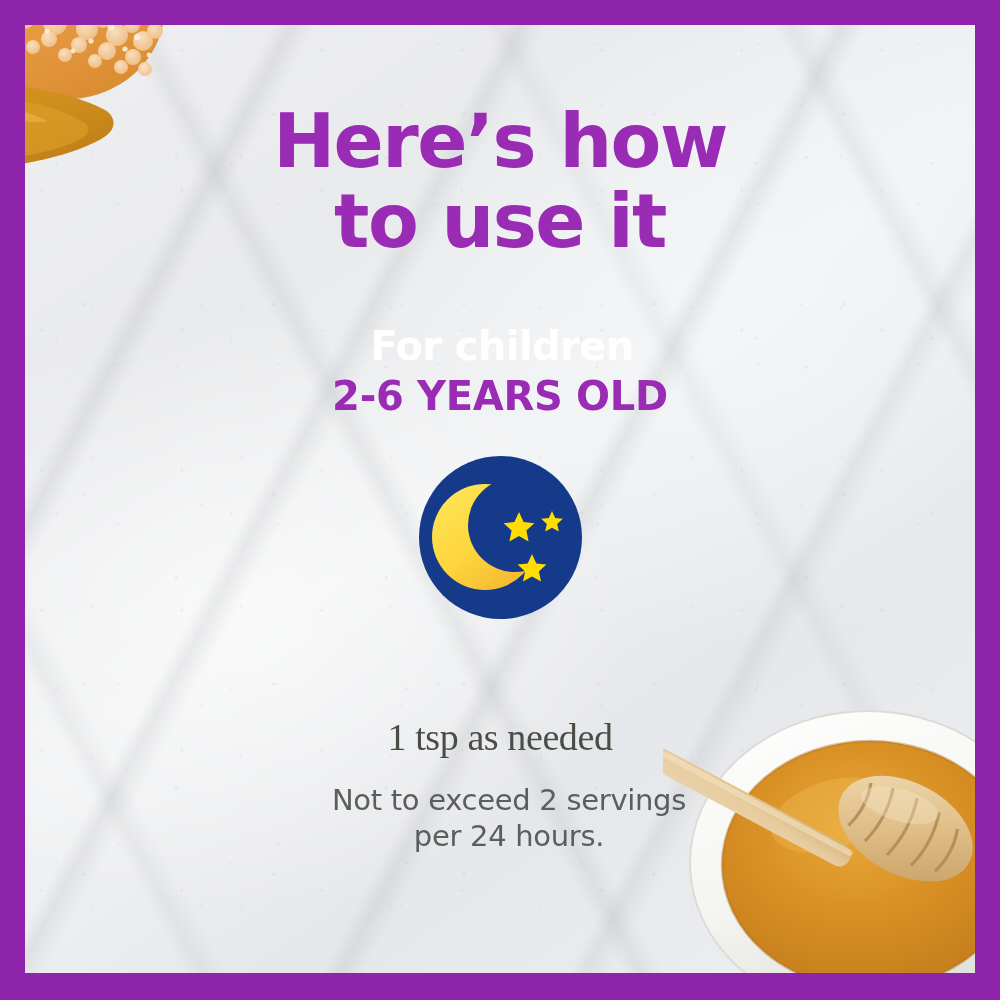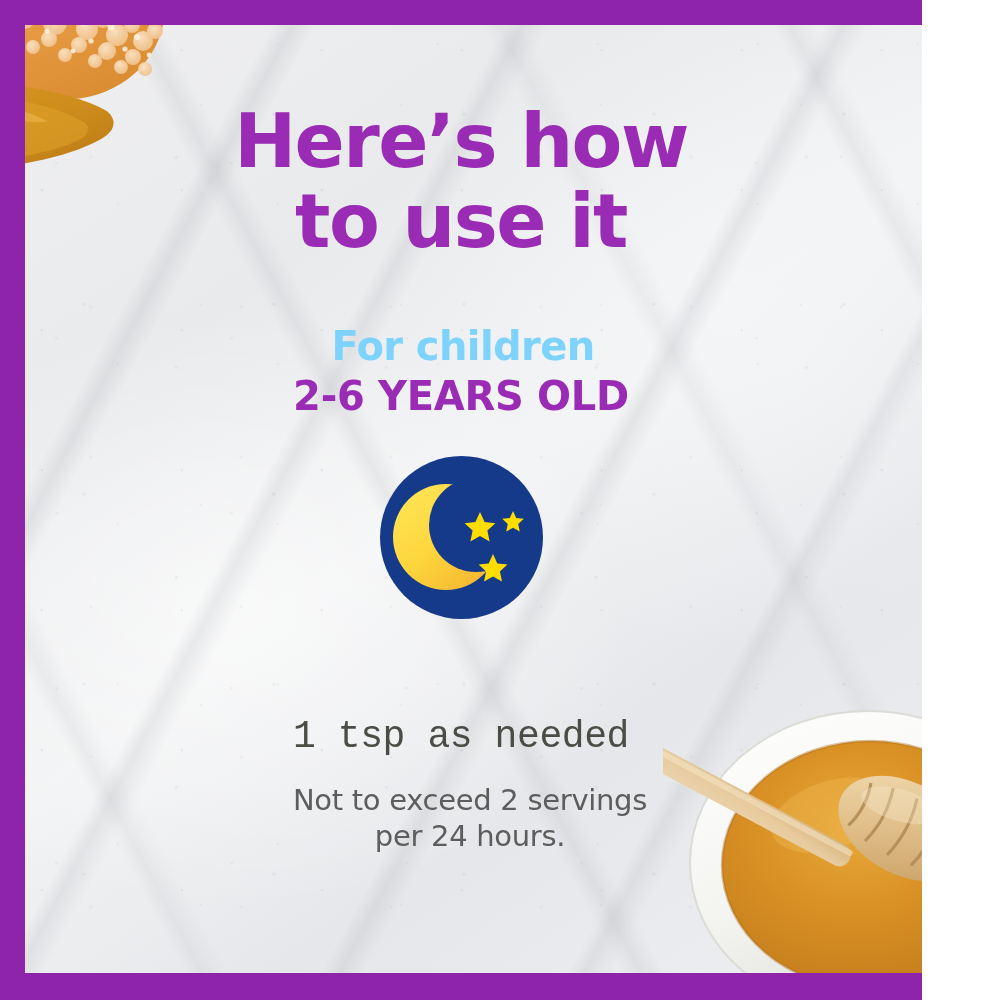--- a/index.html
+++ b/index.html
@@ -7,21 +7,21 @@
     margin: 0;
     padding: 0;
     background: #ffffff;
   }
   body {
     font-family: "Liberation Sans", sans-serif;
   }
 
   .canvas {
     position: relative;
-    width: 922px;
+    width: 1000px;
     height: 1000px;
     overflow: hidden;
     background: #8E24AA;
     box-sizing: border-box;
   }
 
   
   .frame-border {
     position: absolute;
     inset: 0;
@@ -107,21 +107,21 @@
     line-height: 80px;
     letter-spacing: -1.5px;
   }
   .headline .l2 { display: block; }
 
   .for-children {
     position: absolute;
     top: 323px;
     left: 4px;
     right: 0;
-    color: #7dd3fc;
+    color: #ffffff;
     font-family: "DejaVu Sans", sans-serif;
     font-weight: bold;
     font-size: 40px;
     line-height: 46px;
     letter-spacing: -0.6px;
   }
 
   .age-range {
     position: absolute;
     top: 373px;
@@ -159,21 +159,21 @@
     line-height: 40px;
     letter-spacing: 0.2px;
   }
 
   .dose-amount {
     position: absolute;
     top: 714px;
     left: 0;
     right: 0;
     color: #4A4D45;
-    font-family: Liberation Mono, monospace;
+    font-family: Liberation Serif, serif;
     font-weight: normal;
     font-size: 38px;
     line-height: 46px;
     letter-spacing: -0.4px;
   }
 
   .dose-note {
     position: absolute;
     top: 782px;
     left: 0;

